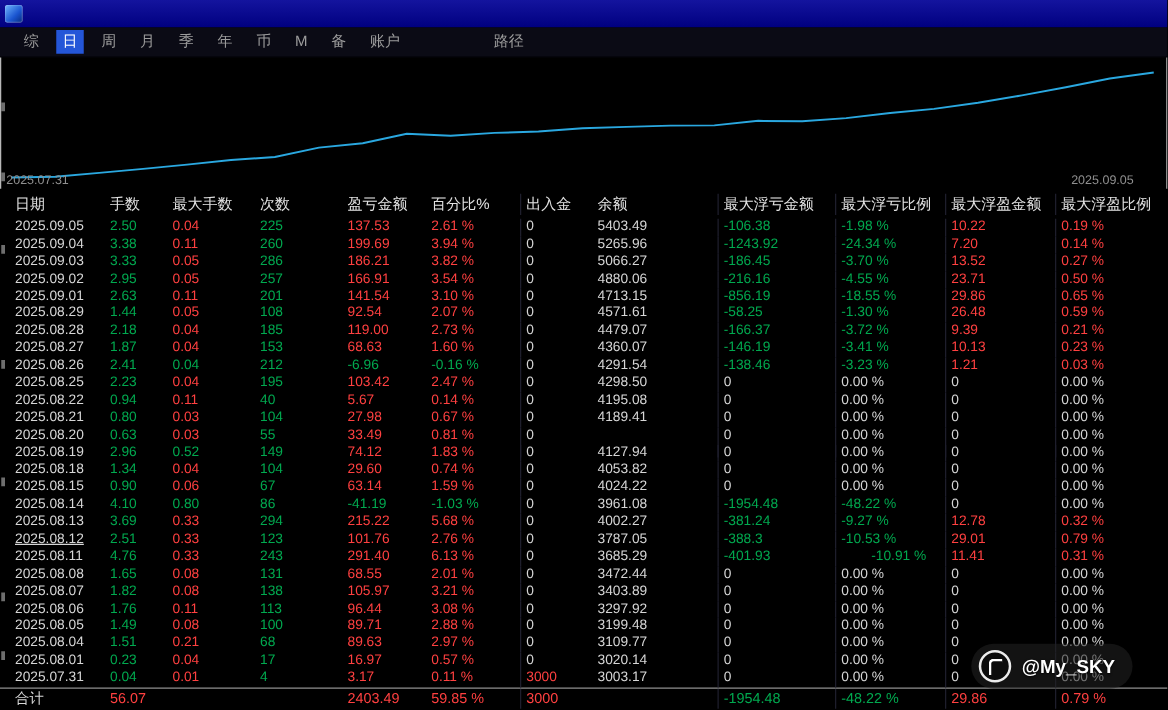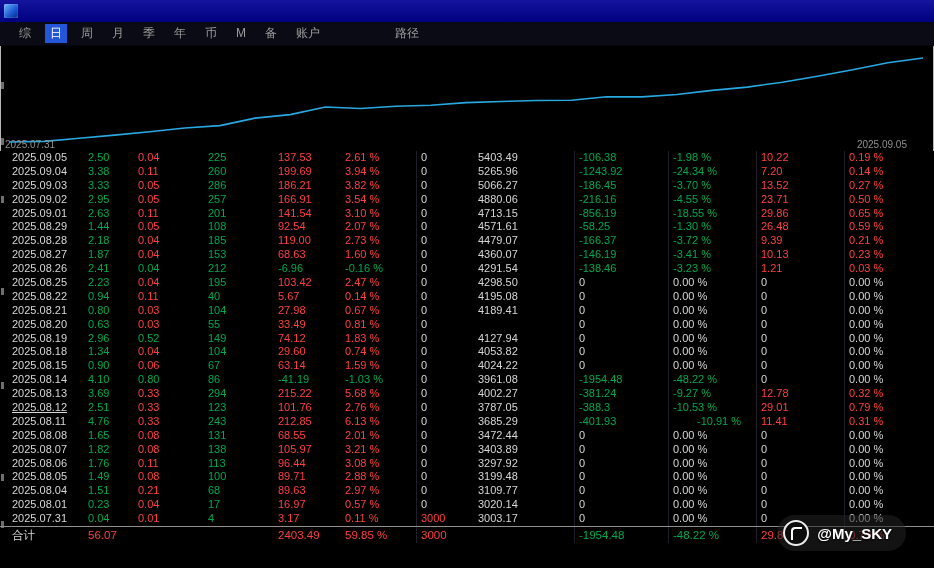--- a/index.html
+++ b/index.html
@@ -61,20 +61,34 @@
 
 <div class="chart">
   <svg width="932" height="105" viewBox="0 0 932 105" preserveAspectRatio="none">
     <polyline id="balance-line" fill="none" stroke-width="1.6" points="8.0,96.0 43.2,95.4 78.3,92.3 113.5,89.1 148.6,85.7 183.8,82.0 218.9,79.6 254.1,72.1 289.2,68.6 324.4,61.0 359.5,62.5 394.7,60.3 429.8,59.2 465.0,56.6 500.2,55.5 535.3,54.5 570.5,54.3 605.6,50.7 640.8,50.9 675.9,48.5 711.1,44.4 746.2,41.1 781.4,36.2 816.5,30.3 851.7,23.8 886.8,16.8 922.0,12.0" stroke="#2aa8e0"></polyline>
   </svg>
   <span class="xlabel left">2025.07.31</span>
   <span class="xlabel right">2025.09.05</span>
 </div>
 
 <div>
+  <div class="grid thead">
+      <div class="cell">日期</div>
+      <div class="cell">手数</div>
+      <div class="cell">最大手数</div>
+      <div class="cell">次数</div>
+      <div class="cell">盈亏金额</div>
+      <div class="cell">百分比%</div>
+      <div class="cell sep">出入金</div>
+      <div class="cell">余额</div>
+      <div class="cell sep">最大浮亏金额</div>
+      <div class="cell sep">最大浮亏比例</div>
+      <div class="cell sep">最大浮盈金额</div>
+      <div class="cell sep">最大浮盈比例</div>
+    </div>
   <div>
       <div class="grid trow">
         <div class="cell" style="color: rgb(214, 214, 214);">2025.09.05</div>
         <div class="cell" style="color: rgb(0, 169, 79);">2.50</div>
         <div class="cell" style="color: rgb(255, 64, 64);">0.04</div>
         <div class="cell" style="color: rgb(0, 169, 79);">225</div>
         <div class="cell" style="color: rgb(255, 64, 64);">137.53</div>
         <div class="cell" style="color: rgb(255, 64, 64);">2.61 %</div>
         <div class="cell sep" style="color: rgb(214, 214, 214);">0</div>
         <div class="cell" style="color: rgb(214, 214, 214);">5403.49</div>
@@ -333,21 +347,21 @@
         <div class="cell sep" style="color: rgb(0, 169, 79);">-388.3</div>
         <div class="cell sep" style="color: rgb(0, 169, 79);">-10.53 %</div>
         <div class="cell sep" style="color: rgb(255, 64, 64);">29.01</div>
         <div class="cell sep" style="color: rgb(255, 64, 64);">0.79 %</div>
       </div>
       <div class="grid trow">
         <div class="cell" style="color: rgb(214, 214, 214);">2025.08.11</div>
         <div class="cell" style="color: rgb(0, 169, 79);">4.76</div>
         <div class="cell" style="color: rgb(255, 64, 64);">0.33</div>
         <div class="cell" style="color: rgb(0, 169, 79);">243</div>
-        <div class="cell" style="color: rgb(255, 64, 64);">212.85</div>
+        <div class="cell" style="color: rgb(255, 64, 64);">291.40</div>
         <div class="cell" style="color: rgb(255, 64, 64);">6.13 %</div>
         <div class="cell sep" style="color: rgb(214, 214, 214);">0</div>
         <div class="cell" style="color: rgb(214, 214, 214);">3685.29</div>
         <div class="cell sep" style="color: rgb(0, 169, 79);">-401.93</div>
         <div class="cell sep" style="color: rgb(0, 169, 79); padding-left: 28px;">-10.91 %</div>
         <div class="cell sep" style="color: rgb(255, 64, 64);">11.41</div>
         <div class="cell sep" style="color: rgb(255, 64, 64);">0.31 %</div>
       </div>
       <div class="grid trow">
         <div class="cell" style="color: rgb(214, 214, 214);">2025.08.08</div>

